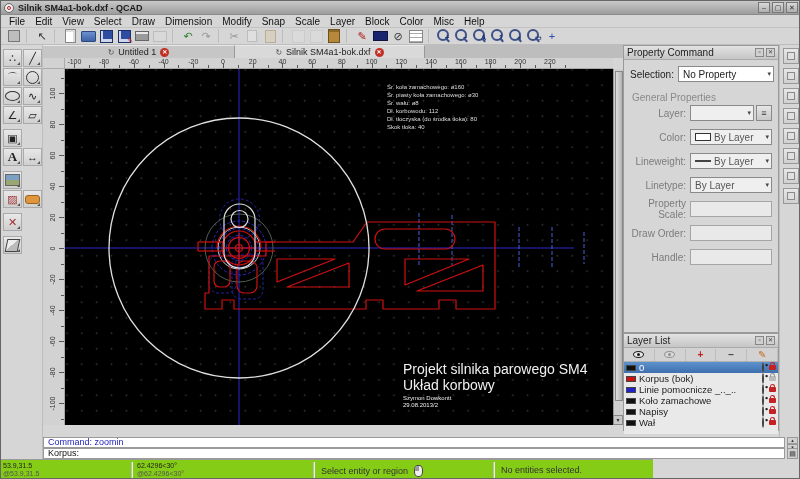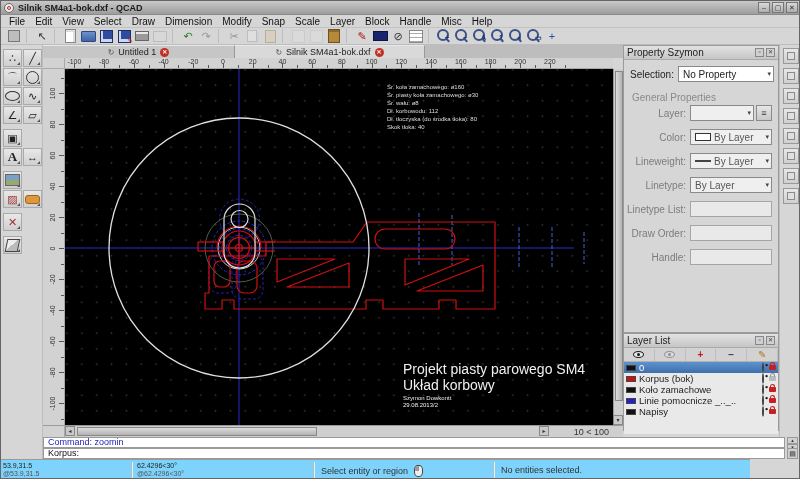--- a/index.html
+++ b/index.html
@@ -139,21 +139,21 @@
   .rdb::after{content:'';position:absolute;inset:3px;border:1px solid #8a8a8a;background:#e0e0e0}
 
   
   .cmdhist{position:absolute;left:42px;top:436px;width:742px;height:11px;background:#fff;border:1px solid #9a9a9a;font-size:9px;line-height:9px;padding-left:4px;color:#2222bb;overflow:hidden}
   .cmdin{position:absolute;left:42px;top:447px;width:742px;height:11px;background:#fff;border:1px solid #9a9a9a;font-size:9px;line-height:9px;padding-left:4px;color:#111}
   .spin{position:absolute;left:786px;top:436px;width:11px;height:11px;display:flex;flex-direction:column}
   .spin span{flex:1;font-size:5px;line-height:5px;text-align:center;background:#d0d0d0;border:1px solid #999;color:#333}
   .cmdopt{position:absolute;left:786px;top:447px;width:11px;height:11px;background:#d0d0d0;border:1px solid #999;font-size:7px;line-height:9px;text-align:center;color:#333}
 
   
-  .statusbar{position:absolute;left:0;top:458px;width:749px;height:21px;background:#7dd3fc;border-top:1px solid #9a9a9a;font-size:7px;color:#222}
+  .statusbar{position:absolute;left:0;top:458px;width:652px;height:21px;background:#84cc16;border-top:1px solid #9a9a9a;font-size:7px;color:#222}
   .coordA{position:absolute;left:2px;top:2px;line-height:8px}
   .coordB{position:absolute;left:136px;top:2px;line-height:8px}
   .coordB .rel,.coordA .rel{color:#555}
   .hint{position:absolute;left:320px;top:5px;font-size:9px;color:#333;display:flex;align-items:center;gap:6px}
   .mouse{width:9px;height:12px;border:1px solid #444;border-radius:4px/5px;background:#eee;position:relative}
   .mouse::before{content:'';position:absolute;left:0;top:0;width:4px;height:5px;background:#999;border-radius:4px 0 0 1px}
   .selinfo{position:absolute;left:500px;top:5px;font-size:9px;color:#333}
   .statusdiv{position:absolute;top:2px;bottom:2px;width:1px;background:#bcbcbc;box-shadow:1px 0 0 #eee}
 </style>
 </head>
@@ -192,21 +192,21 @@
       <span class="menuitem">Modify</span>
 
       <span class="menuitem">Snap</span>
 
       <span class="menuitem">Scale</span>
 
       <span class="menuitem">Layer</span>
 
       <span class="menuitem">Block</span>
 
-      <span class="menuitem">Handle</span>
+      <span class="menuitem">Color</span>
 
       <span class="menuitem">Misc</span>
 
       <span class="menuitem">Help</span>
 
   </div>
 
   <div class="toolbar" id="toolbar-icons">
       <div class="tbi sh-appbox"></div>
       <span class="tsep"></span>
@@ -466,45 +466,36 @@
         <div>Śr. wału: ø8</div>
 
         <div>Dł. korbowodu: 112</div>
 
         <div>Dł. tłoczyska (do środka tłoka): 80</div>
 
         <div>Skok tłoka: 40</div>
 
     </div>
     <div class="titleblock">
-      <div class="t1">Projekt piasty parowego SM4</div>
+      <div class="t1">Projekt silnika parowego SM4</div>
       <div class="t2">Układ korbowy</div>
       <div class="t3">Szymon Dowkontt</div>
       <div class="t4">29.08.2013/2</div>
     </div>
   </div>
 
   <div class="vscroll">
     <div class="vthumb"></div>
     <div class="sbtn" style="left:-1px;bottom:0;top:auto">▾</div>
   </div>
 
-  <div class="hscrollrow">
-    <div class="hcorner"></div>
-    <div class="htrack">
-      <div class="sbtn" style="left:0;top:0">◂</div>
-      <div class="hthumb"></div>
-      <div class="sbtn" style="right:0;top:0">▸</div>
-    </div>
-    <div class="gridlabel">10 &lt; 100</div>
-  </div>
 
   <div class="panel pe">
     <div class="phead">
-      <span>Property Szymon</span>
+      <span>Property Command</span>
       <span class="phbtns">
         <span class="phbtn">▫</span>
         <span class="phbtn">✕</span>
       </span>
     </div>
     <div class="selrow">
       <span class="lab">Selection:</span>
       <div class="combo" style="flex:1">
         <span>No Property</span>
         <span class="arr">▾</span>
@@ -545,21 +536,21 @@
     <div class="perow">
       <span class="pelab">Linetype:</span>
       <span class="pectl">
         <span class="combo grey" style="flex:1">
           <span>By Layer</span>
           <span class="arr">▾</span>
         </span>
       </span>
     </div>
     <div class="perow">
-      <span class="pelab">Linetype List:</span>
+      <span class="pelab">Property Scale:</span>
       <span class="pectl">
           <span class="peinput"></span>
         </span>
     </div>
     <div class="perow">
       <span class="pelab">Draw Order:</span>
       <span class="pectl">
           <span class="peinput"></span>
         </span>
     </div>
@@ -600,40 +591,46 @@
         </div>
 
         <div class="layer-row unlocked">
           <span class="lswatch" style="background-color: rgb(204, 17, 17);"></span>
           <span class="lname">Korpus (bok)</span>
           <span class="leye"><span class="eye"></span></span>
           <span class="lock"></span>
         </div>
 
         <div class="layer-row">
-          <span class="lswatch" style="background-color: rgb(17, 17, 17);"></span>
-          <span class="lname">Koło zamachowe</span>
+          <span class="lswatch" style="background-color: rgb(34, 34, 204);"></span>
+          <span class="lname">Linie pomocnicze _.._..</span>
           <span class="leye"><span class="eye"></span></span>
           <span class="lock"></span>
         </div>
 
         <div class="layer-row">
-          <span class="lswatch" style="background-color: rgb(34, 34, 204);"></span>
-          <span class="lname">Linie pomocnicze _.._..</span>
+          <span class="lswatch" style="background-color: rgb(17, 17, 17);"></span>
+          <span class="lname">Koło zamachowe</span>
           <span class="leye"><span class="eye"></span></span>
           <span class="lock"></span>
         </div>
 
         <div class="layer-row">
           <span class="lswatch" style="background-color: rgb(17, 17, 17);"></span>
           <span class="lname">Napisy</span>
           <span class="leye"><span class="eye"></span></span>
           <span class="lock"></span>
         </div>
 
+        <div class="layer-row">
+          <span class="lswatch" style="background-color: rgb(17, 17, 17);"></span>
+          <span class="lname">Wał</span>
+          <span class="leye"><span class="eye"></span></span>
+          <span class="lock"></span>
+        </div>
 
     </div>
   </div>
 
   <div class="dockright" id="right-dock">
       <div class="rdb"></div>
       <div class="rdb"></div>
       <div class="rdb"></div>
       <div class="rdb"></div>
       <div class="rdb"></div>

